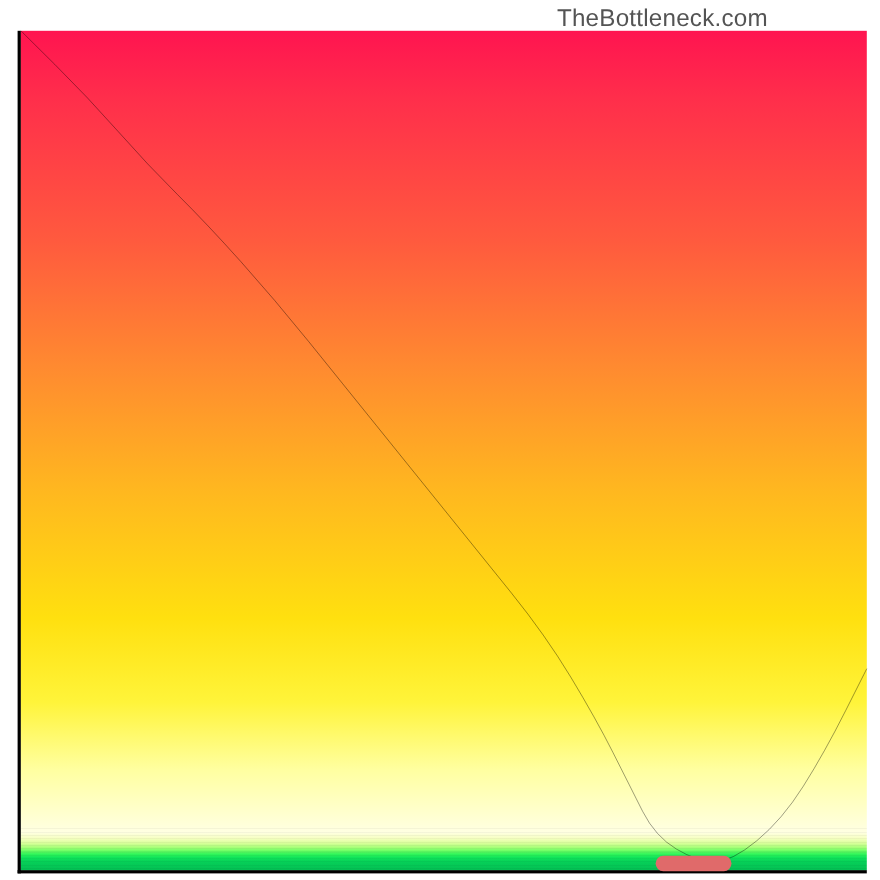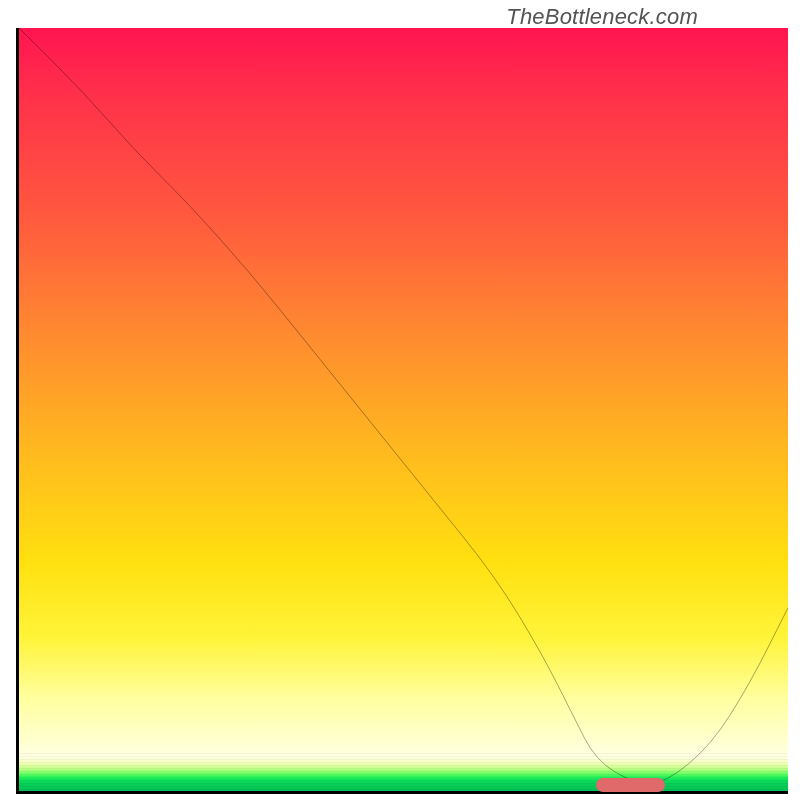--- a/index.html
+++ b/index.html
@@ -7,21 +7,20 @@
     padding: 0;
     width: 800px;
     height: 800px;
     background: #ffffff;
     font-family: Arial, Helvetica, sans-serif;
   }
   .container {
     position: relative;
     width: 708px;
     height: 800px;
-    font-style: italic;
   }
   .watermark {
     position: absolute;
     top: 4px;
     right: 10px;
     font-size: 22px;
     font-weight: 500;
     color: #545454;
     letter-spacing: 0.2px;
   }

